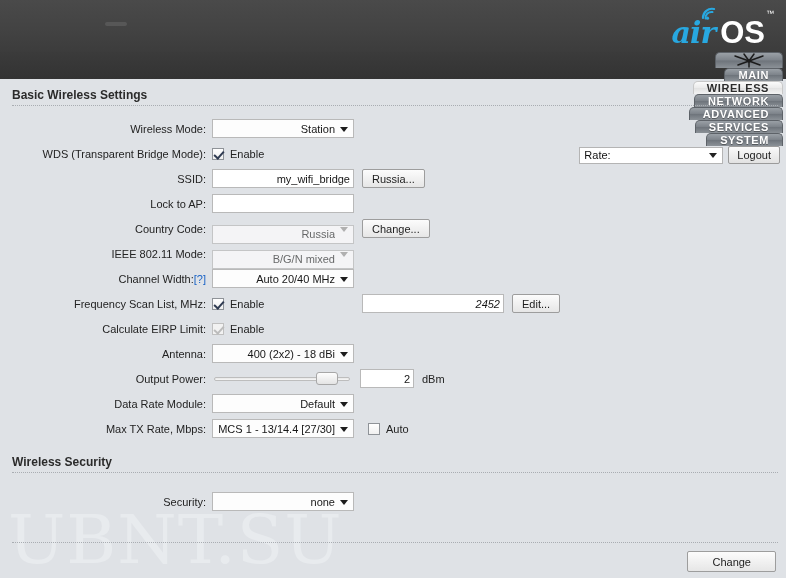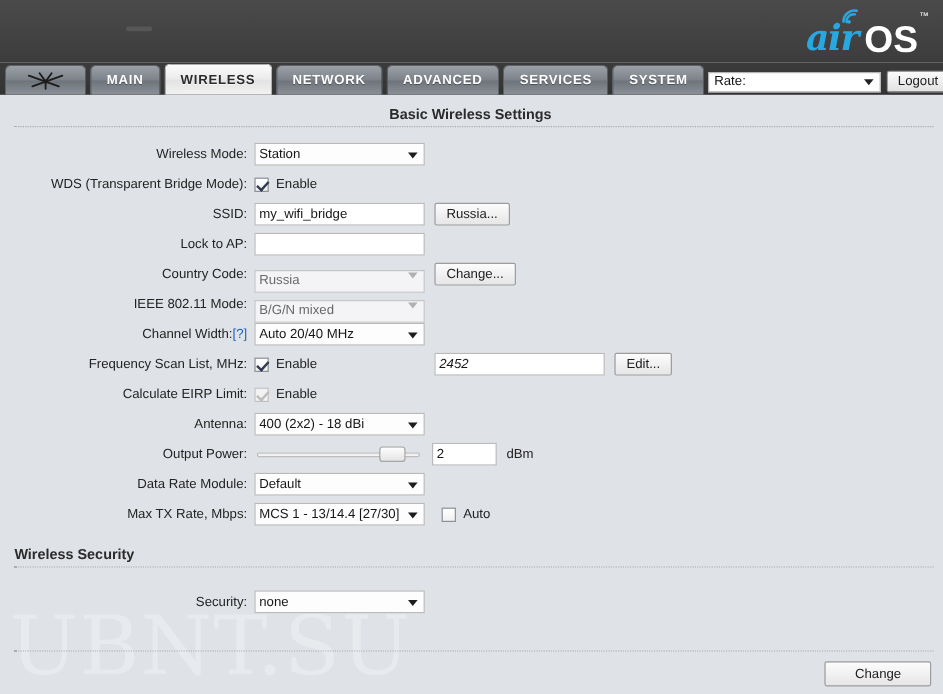--- a/index.html
+++ b/index.html
@@ -47,20 +47,21 @@
     align-self:flex-start; margin-top:5px; margin-left:1px;
   }
 
   
   #tabbar {
     height:27px; width:100%;
     background:linear-gradient(to bottom,#3b3b3b 0%,#333 100%);
     position:relative;
     display:flex; align-items:flex-end;
     padding-left:4px;
+    flex-direction:column;
   }
   .tab {
     height:25px;
     margin-right:3px;
     padding:0 13px;
     display:flex; align-items:center; justify-content:center;
     font-size:11px; font-weight:bold;
     letter-spacing:0.6px;
     color:#ffffff;
     background:linear-gradient(to bottom,#9aa0a6 0%,#7d838a 48%,#6e747b 52%,#8b9197 100%);
@@ -110,41 +111,42 @@
     font-size:12px; font-weight:bold; color:#2b2b2b;
     position:relative; padding-bottom:4px; white-space:nowrap;
   }
   .section-header .ul {
     position:absolute; left:0; right:0; bottom:0; height:1px;
     border-bottom:1px dotted #a9adb2;
   }
   .section-header span.txt {
     position:relative; background:transparent; padding-right:6px; z-index:1;
   }
-  #sec-basic { margin-top:9px;text-align:center; }
+  #sec-basic { margin-top:9px; }
   #sec-security { margin-top:16px; }
 
   .row {
     display:flex; align-items:center;
     height:21px; margin-bottom:4px;
   }
   .row .lbl {
     width:212px; text-align:right; padding-right:6px;
     font-size:11px; color:#232323; white-space:nowrap;
   }
   .row .lbl a.help { color:#1862c6; text-decoration:none; }
   .ctrl { display:flex; align-items:center; }
 
   select.f, input.f {
     font-family:"Liberation Sans", sans-serif;
     font-size:11px; color:#171717;
     height:19px; padding:1px 3px;
     border:1px solid #b9b9b9;
     background:#fff;
     outline:none;
+    text-align:right;
   }
   select.f {
     width:142px;
     -webkit-appearance:none; appearance:none;
     padding-right:18px;
     background:#fdfdfd;
   }
   .selwrap { position:relative; display:inline-block; }
   .selwrap .caret {
     position:absolute; right:6px; top:50%; margin-top:-2px; pointer-events:none;

